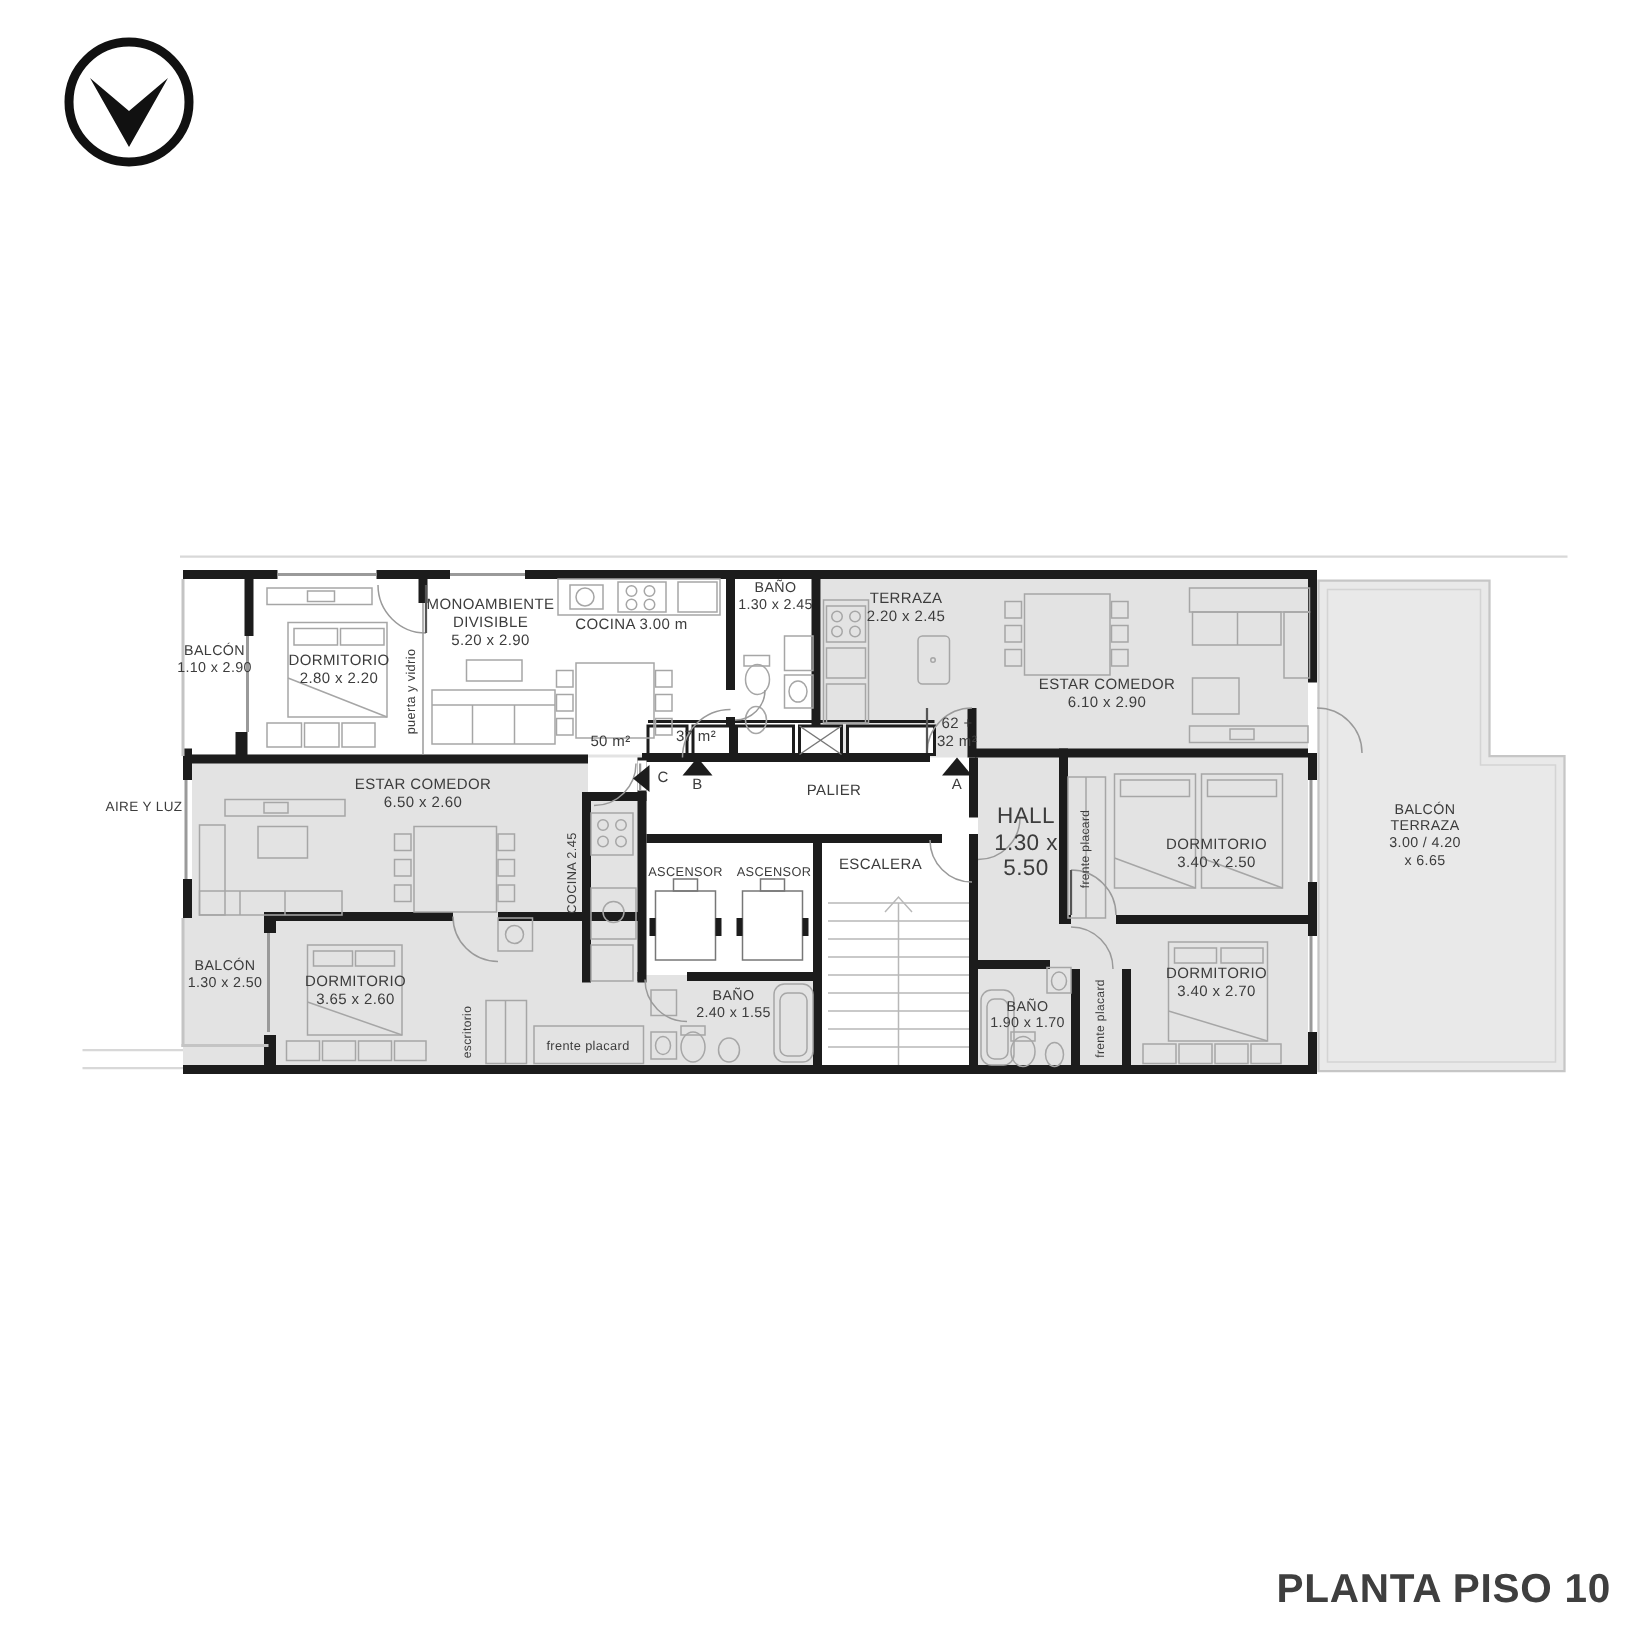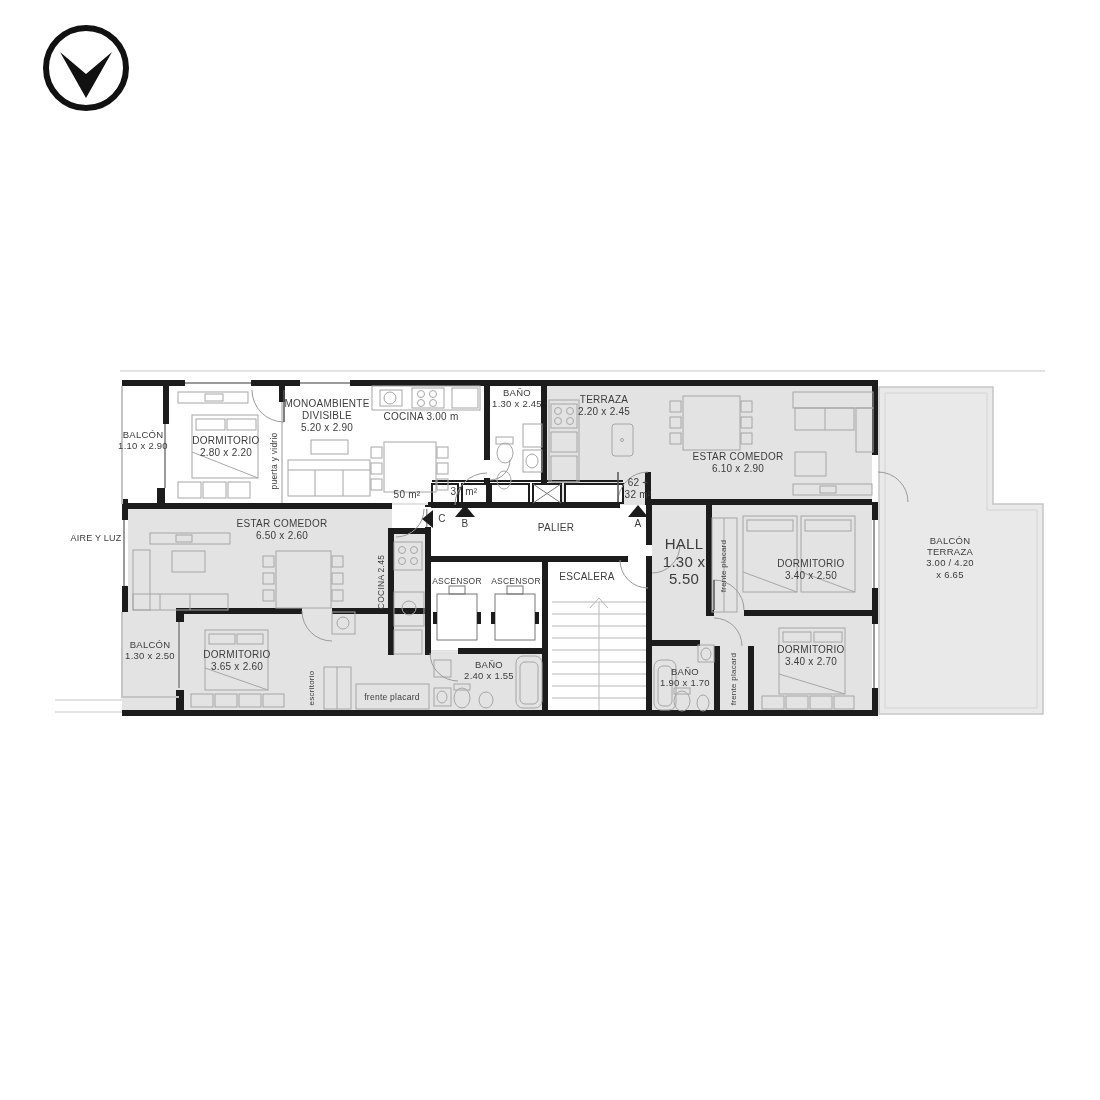--- a/index.html
+++ b/index.html
@@ -427,13 +427,14 @@
   <div class="lbl" style="left:465px;top:524px">
       <span>B</span>
     </div>
   <div class="lbl" style="left:638px;top:524px">
       <span>A</span>
     </div>
   <div class="lbl" style="left:442px;top:519px">
       <span>C</span>
     </div>
 
+  <div class="title">PLANTA PISO 10</div>
 </div>
 
 </body></html>

